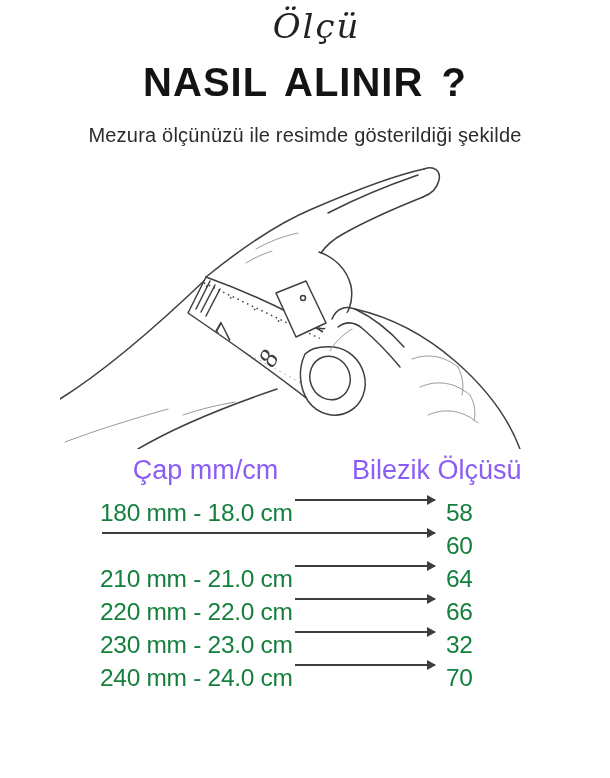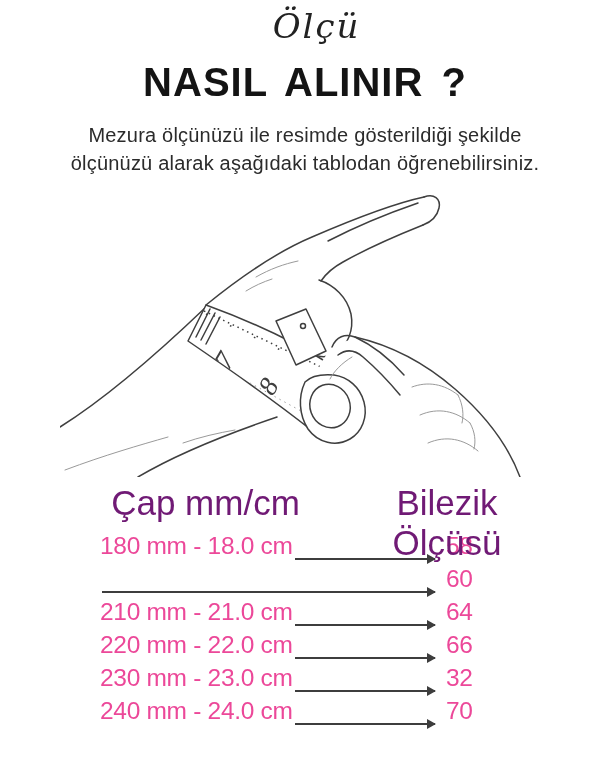--- a/index.html
+++ b/index.html
@@ -54,29 +54,29 @@
   .illustration text {
     font-family:"Liberation Serif", serif;
     font-style:italic;
     font-size:27px;
     fill:#3f3f3f;
     stroke:none;
     text-anchor:middle;
   }
 
   .size-table { margin-top:6px; }
-  .thead { position:relative; height:38px; font-size:35px; color:#701a75; }
+  .thead { position:relative; height:38px; font-size:27px; color:#8b5cf6; }
   .thead .col-left  { position:absolute; left:98px;  width:215px; text-align:center; }
-  .thead .col-right { position:absolute; left:352px; width:190px; text-align:center; }
+  .thead .col-right { position:absolute; left:352px; width:190px; text-align:left; }
 
   .rows { margin:6px 0 0 100px; width:392px; }
   .row {
-    display:flex; align-items:flex-end;
+    display:flex; align-items:flex-start;
     height:33px; font-size:24.5px; letter-spacing:-0.3px;
-    color:#ec4899; white-space:nowrap;
+    color:#15803d; white-space:nowrap;
   }
   .cell-d { flex:0 0 auto; }
   .arrow {
     flex:1 1 auto; min-width:30px; height:0;
     border-top:2px solid #3d3d3d;
     position:relative; margin:0 1px 0 2px;
   }
   .arrow::after {
     content:''; position:absolute; right:-1px; top:-6px;
     width:0; height:0;
@@ -89,21 +89,21 @@
 </head>
 <body>
 
 <div class="page">
 
   <div class="script-title">Ölçü</div>
 
   <h1 class="main-title">NASIL ALINIR ?</h1>
 
   <p class="intro"><span>Mezura ölçünüzü ile resimde gösterildiği şekilde</span><br>
-  <span>ölçünüzü alarak aşağıdaki tablodan öğrenebilirsiniz.</span></p>
+  </p>
 
   <svg class="illustration" width="490" height="290" viewBox="0 0 490 290" xmlns="http://www.w3.org/2000/svg">
 
     <g>
       <path d="M 0,240 C 48,210 100,164 146,120"></path>
       <path d="M 78,290 C 120,265 170,246 217,230"></path>
       <path class="faint" d="M 123,256 C 140,250 158,246 175,243"></path>
       <path class="faint" d="M 5,283 C 45,268 80,258 108,250"></path>
     </g>
 

